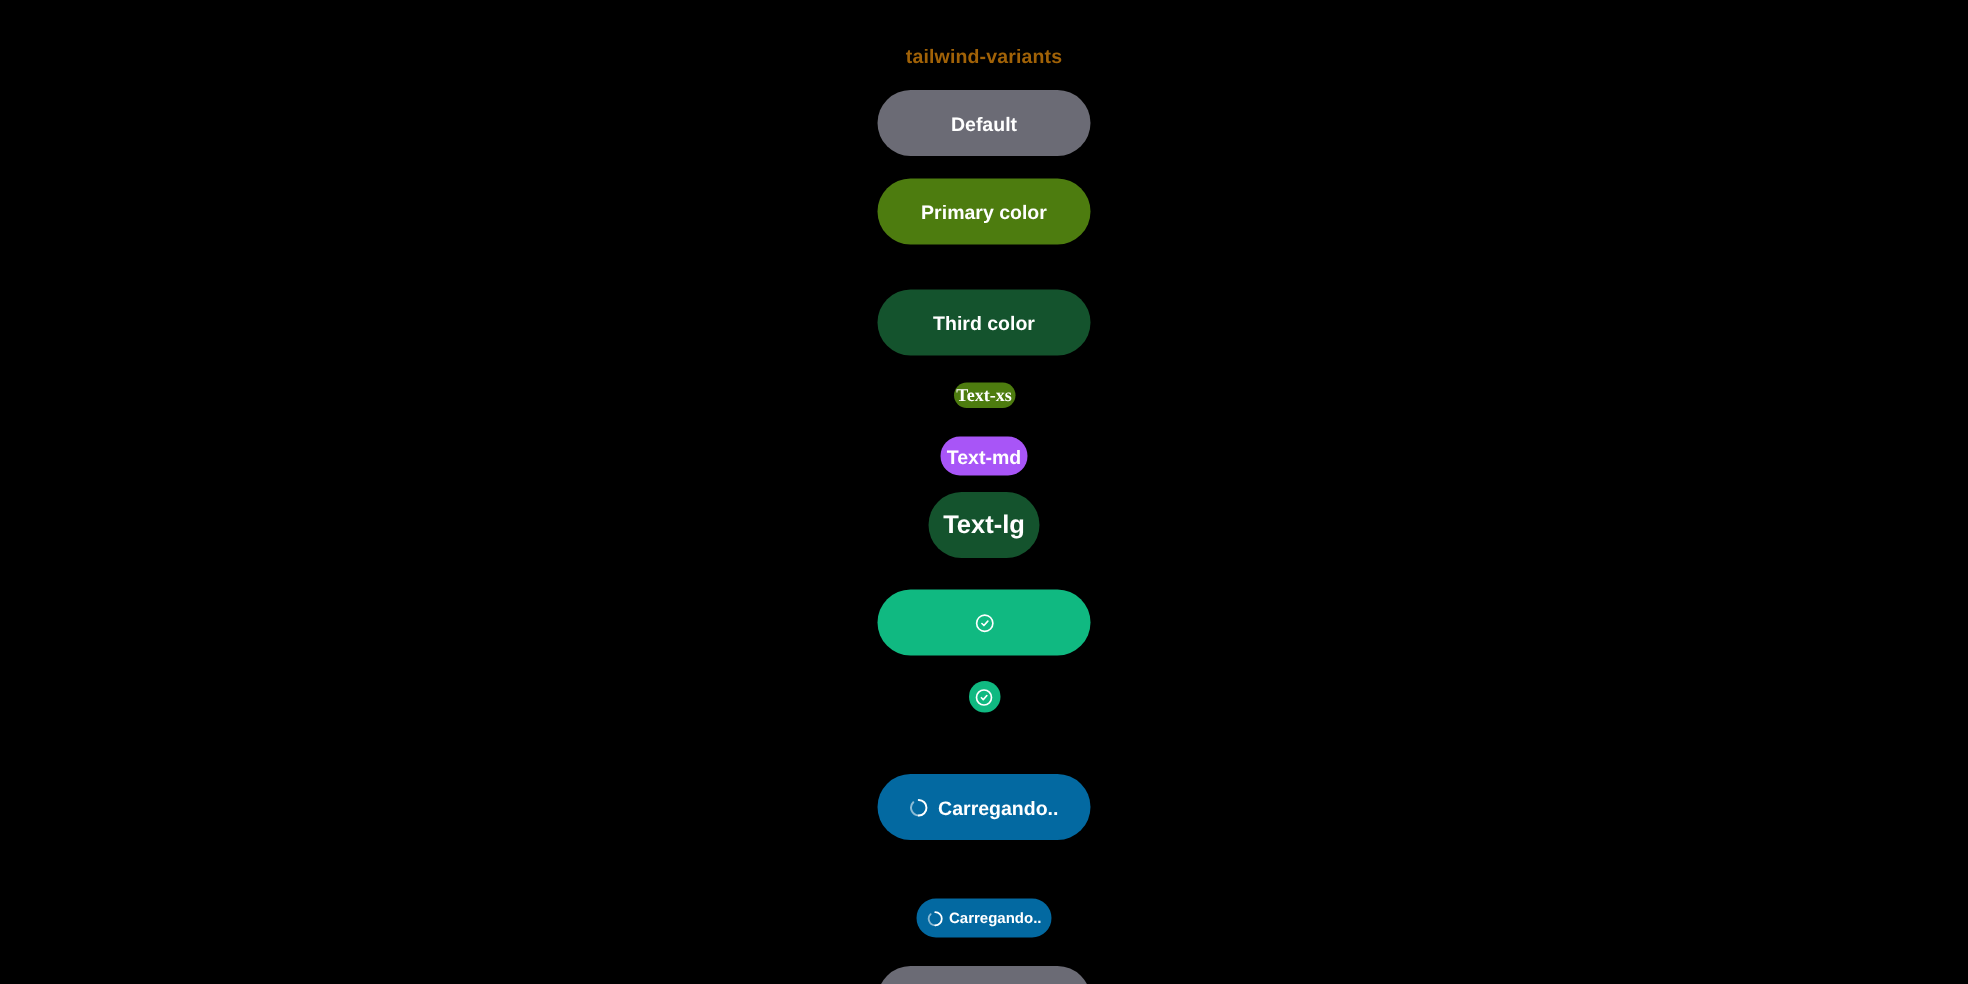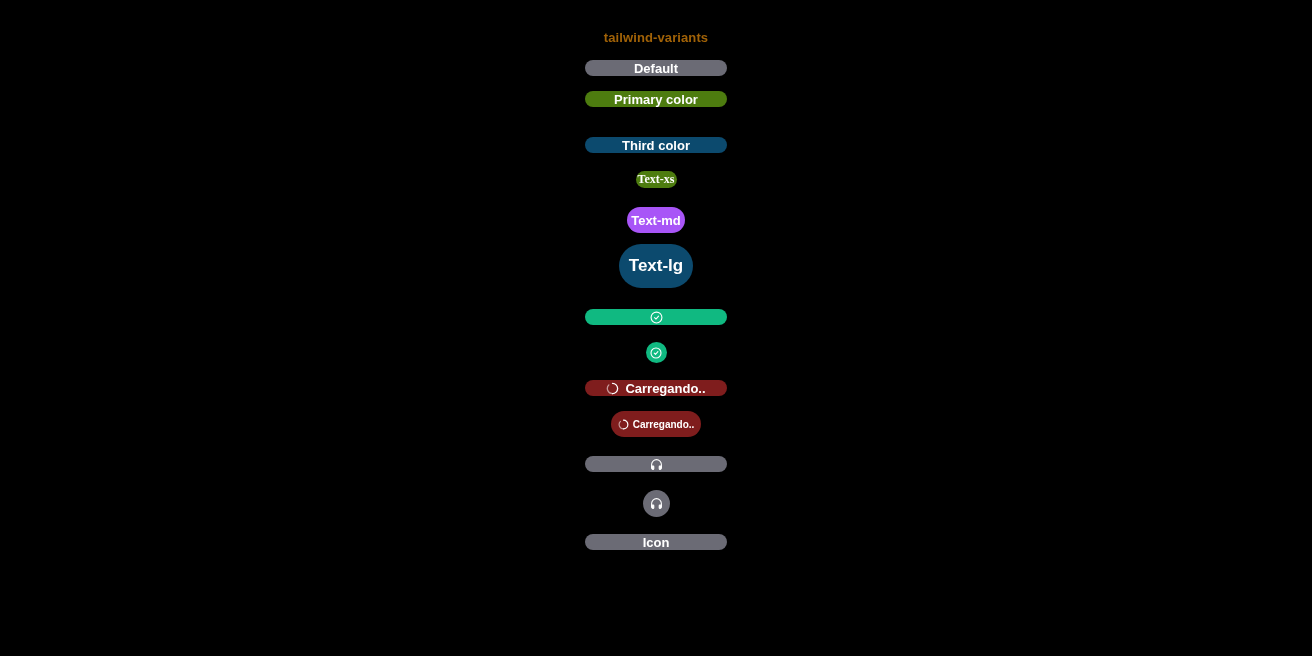--- a/index.html
+++ b/index.html
@@ -53,31 +53,31 @@
     font-family: "Liberation Sans", sans-serif;
     font-weight: bold;
     cursor: pointer;
     white-space: nowrap;
     padding: 0;
   }
 
   
   .btn-wide {
     width: 142px;
-    height: 16px;
+    height: 44px;
     font-size: 13px;
   }
 
   
   .c-default   { background: #6b6b75; }
   .c-primary   { background: #4d7c0f; }
   .c-secondary { background: #a855f7; }
-  .c-third     { background: #0c4a6e; }
+  .c-third     { background: #14532d; }
   .c-success   { background: #10b981; }
-  .c-loading   { background: #7f1d1d; }
+  .c-loading   { background: #0369a1; margin-top: 24px; }
 
   
   .size-xs {
     width: 41px;
     height: 17px;
     font-size: 12px;
     border-radius: 9999px;
     font-family: Liberation Serif, serif;
   }
   .size-md {

